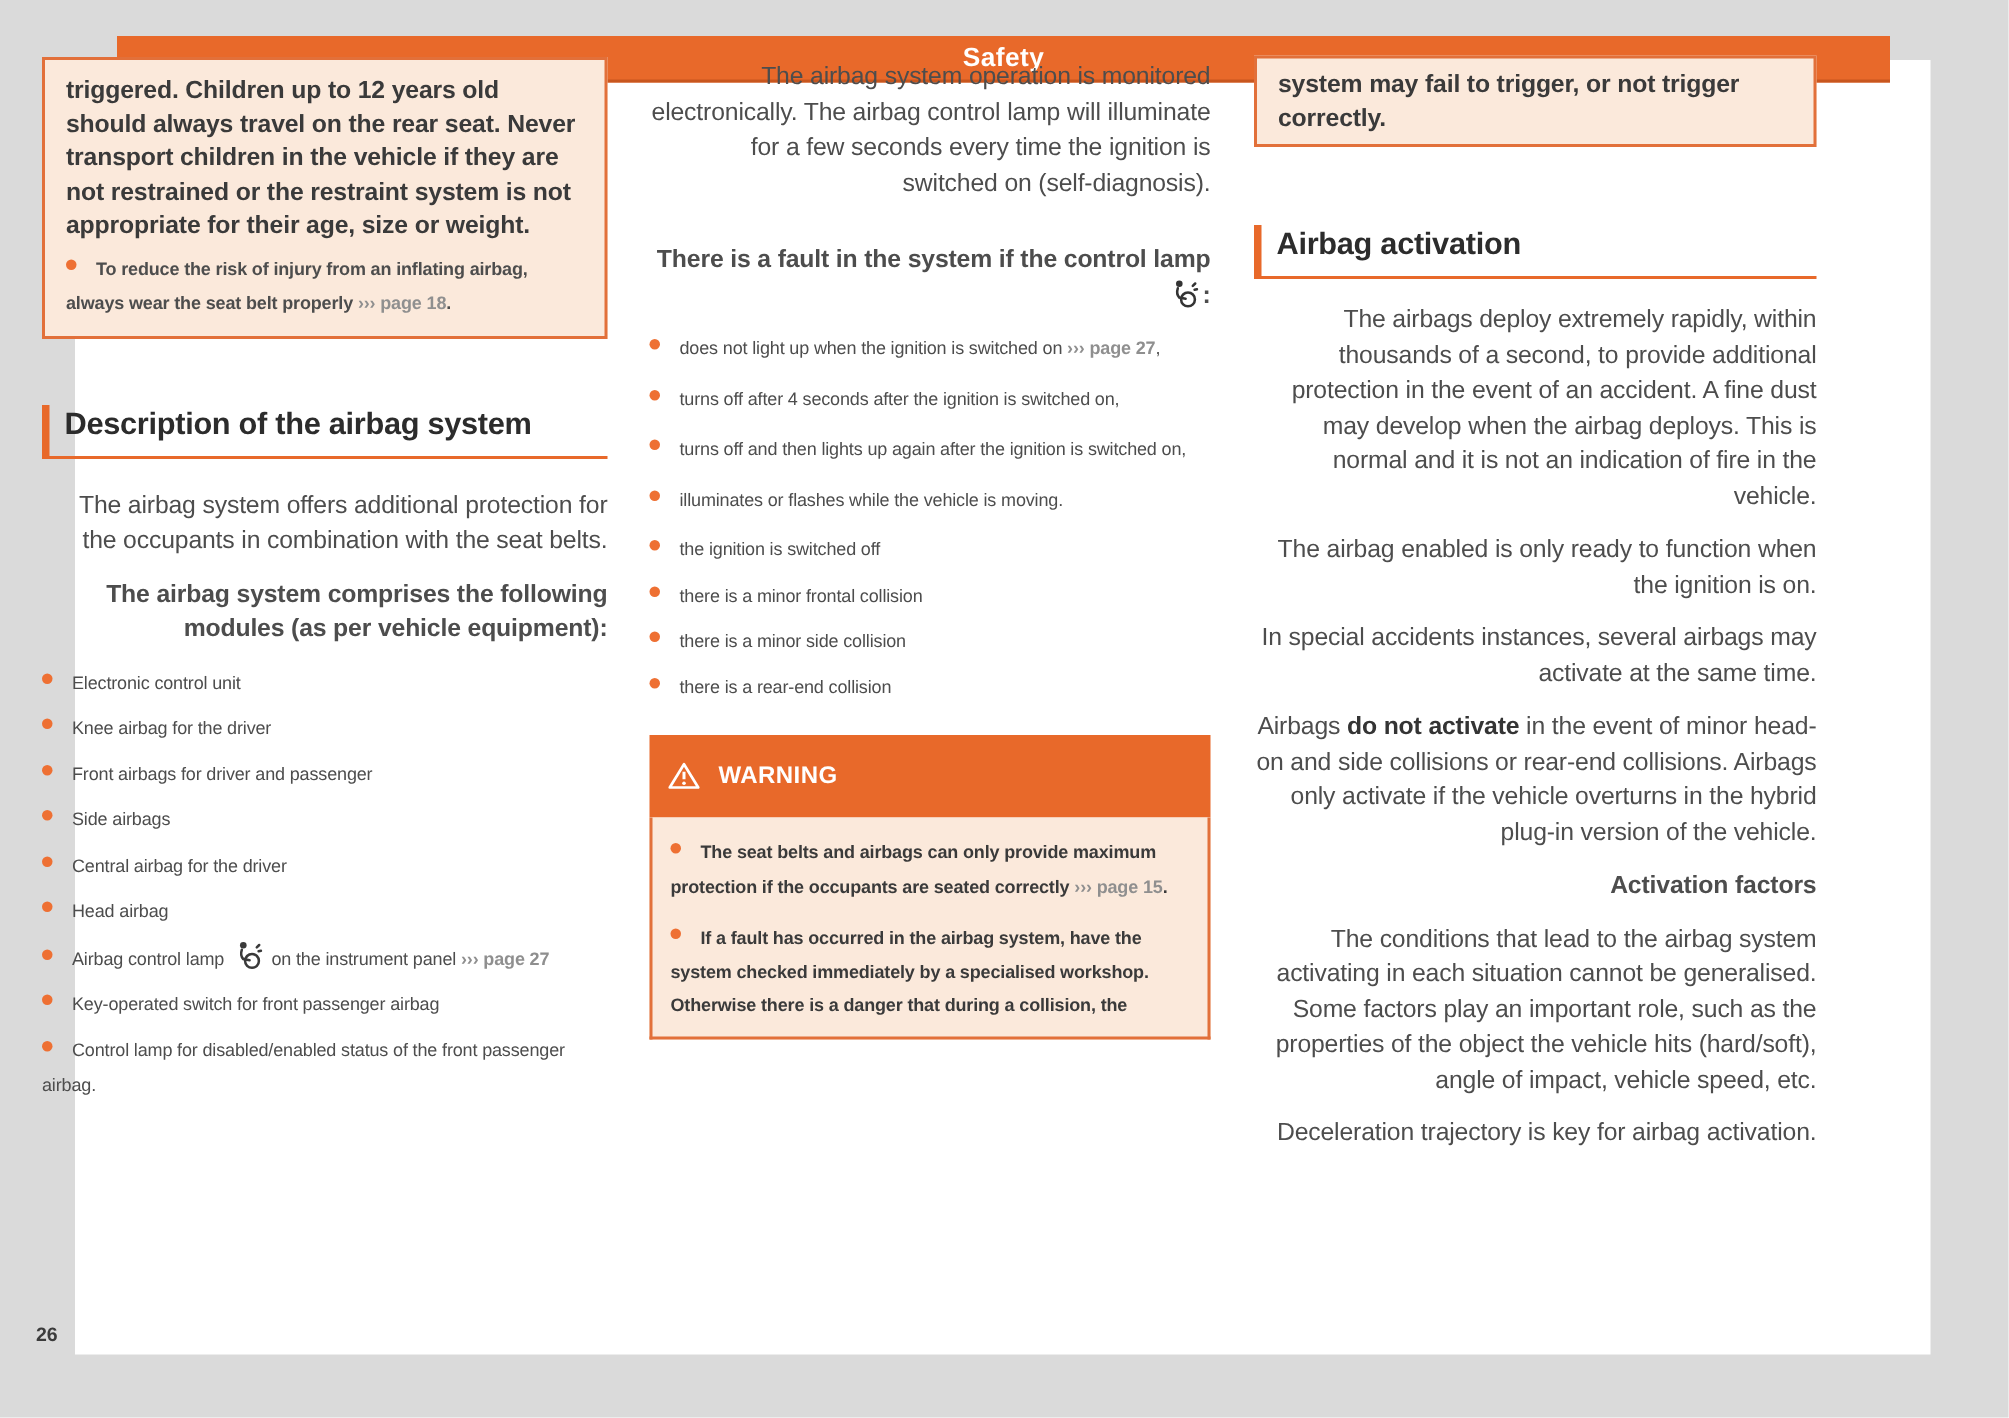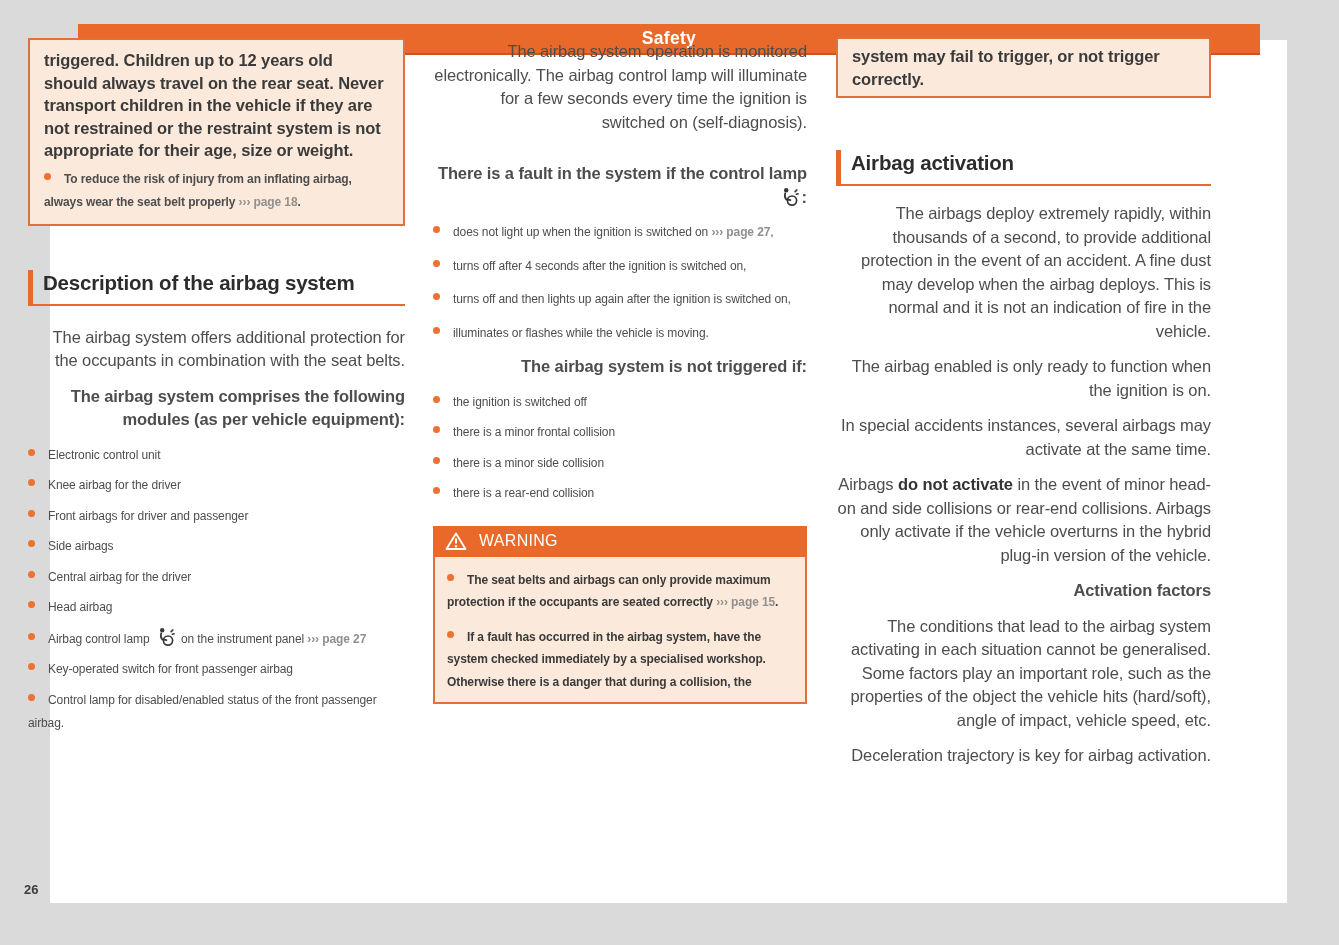--- a/index.html
+++ b/index.html
@@ -55,21 +55,21 @@
   .mb12{margin-bottom:12px;}
   .mb10{margin-bottom:10px;}
   .mb44{margin-bottom:44px;}
   .mb52{margin-bottom:52px;}
   .mt20{margin-top:20px;}
   .gap10 .bullet{margin-bottom:10px;}
 
   .warning-box{width:100%;}
   .warning-head{
     background:#E8692A;height:31px;display:flex;align-items:center;
-    padding:0 12px;color:#fff;font-weight:normal;font-size:16px;letter-spacing:.3px;text-align:right;
+    padding:12px 12px;color:#fff;font-weight:bold;font-size:16px;letter-spacing:.3px;text-align:right;
   }
   .warning-head svg{margin-right:12px;}
   .warning-body{
     background:#FBE9DB;border:2px solid #E2703A;border-top:none;box-sizing:border-box;
     padding:12px 12px 9px 12px;
   }
   .warning-body .bullet{font-weight:bold;color:#3a3a3a;line-height:22.5px;margin-bottom:12px;}
   .warning-body .bullet:last-child{margin-bottom:0;}
 
   .lamp-icon{vertical-align:-4px;margin:0 3px;}
@@ -130,21 +130,20 @@
         </g>
       </svg><span>:</span></p>
 
   <div class="gap10">
     <div class="bullet"><span class="dot"></span><span>does not light up when the ignition is switched on</span> <span class="page-ref">››› page 27</span><span>,</span></div>
     <div class="bullet"><span class="dot"></span><span>turns off after 4 seconds after the ignition is switched on,</span></div>
     <div class="bullet"><span class="dot"></span><span>turns off and then lights up again after the ignition is switched on,</span></div>
     <div class="bullet mb24"><span class="dot"></span><span>illuminates or flashes while the vehicle is moving.</span></div>
   </div>
 
-  <p class="body bold-intro mb12">The airbag system is not triggered if:</p>
 
   <div class="bullet"><span class="dot"></span><span>the ignition is switched off</span></div>
   <div class="bullet"><span class="dot"></span><span>there is a minor frontal collision</span></div>
   <div class="bullet"><span class="dot"></span><span>there is a minor side collision</span></div>
   <div class="bullet"><span class="dot"></span><span>there is a rear-end collision</span></div>
 
   <div class="warning-box mt20">
     <div class="warning-head">
       <svg width="22" height="19" viewBox="0 0 22 19">
           <polygon points="11,1.5 20.5,17 1.5,17" fill="none" stroke="#ffffff" stroke-width="1.8" stroke-linejoin="round"></polygon>

